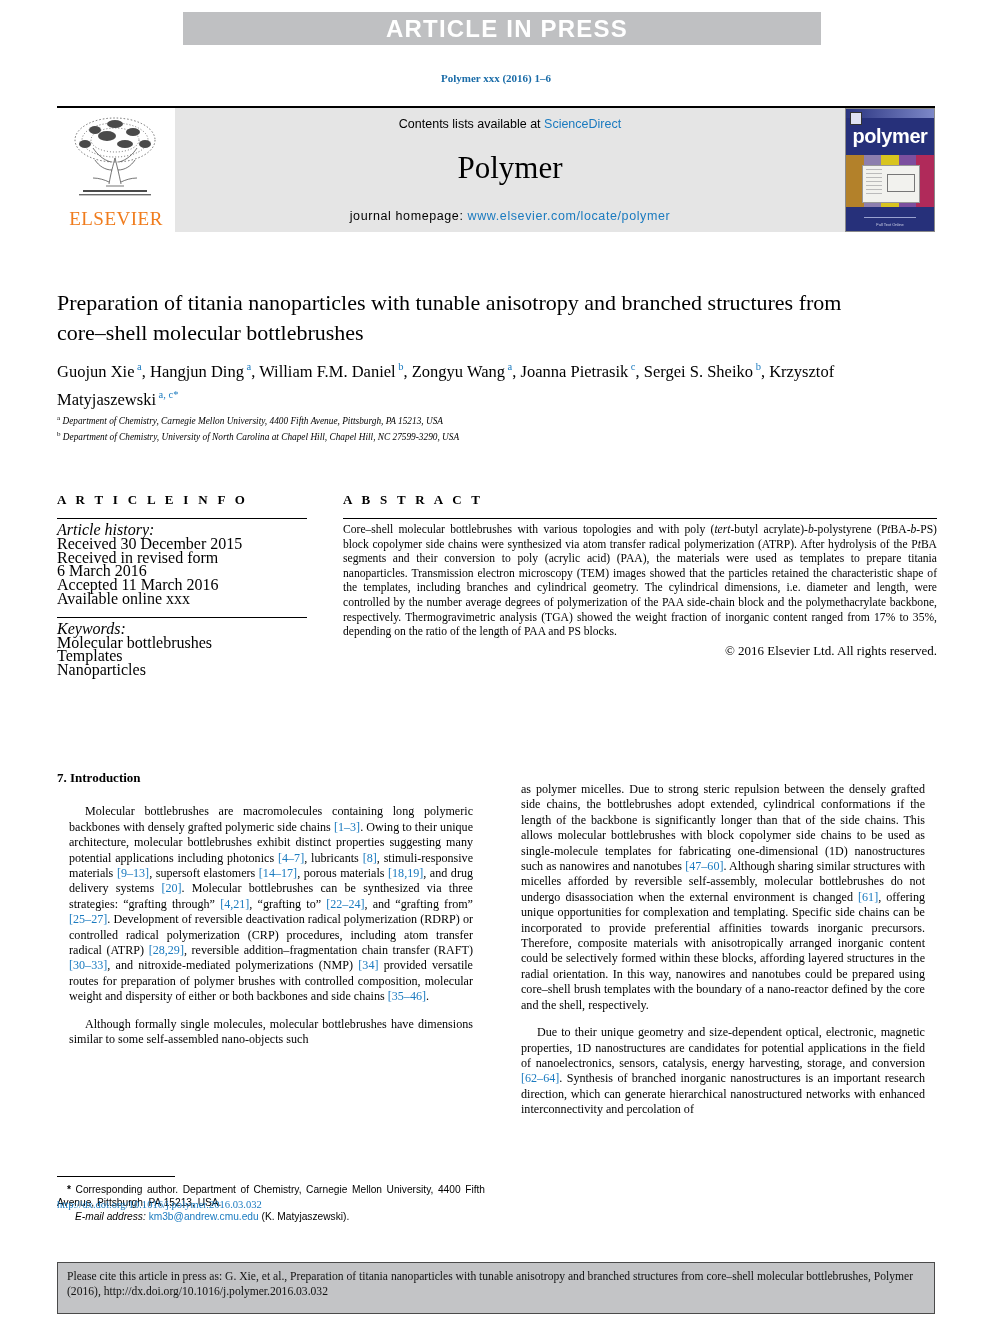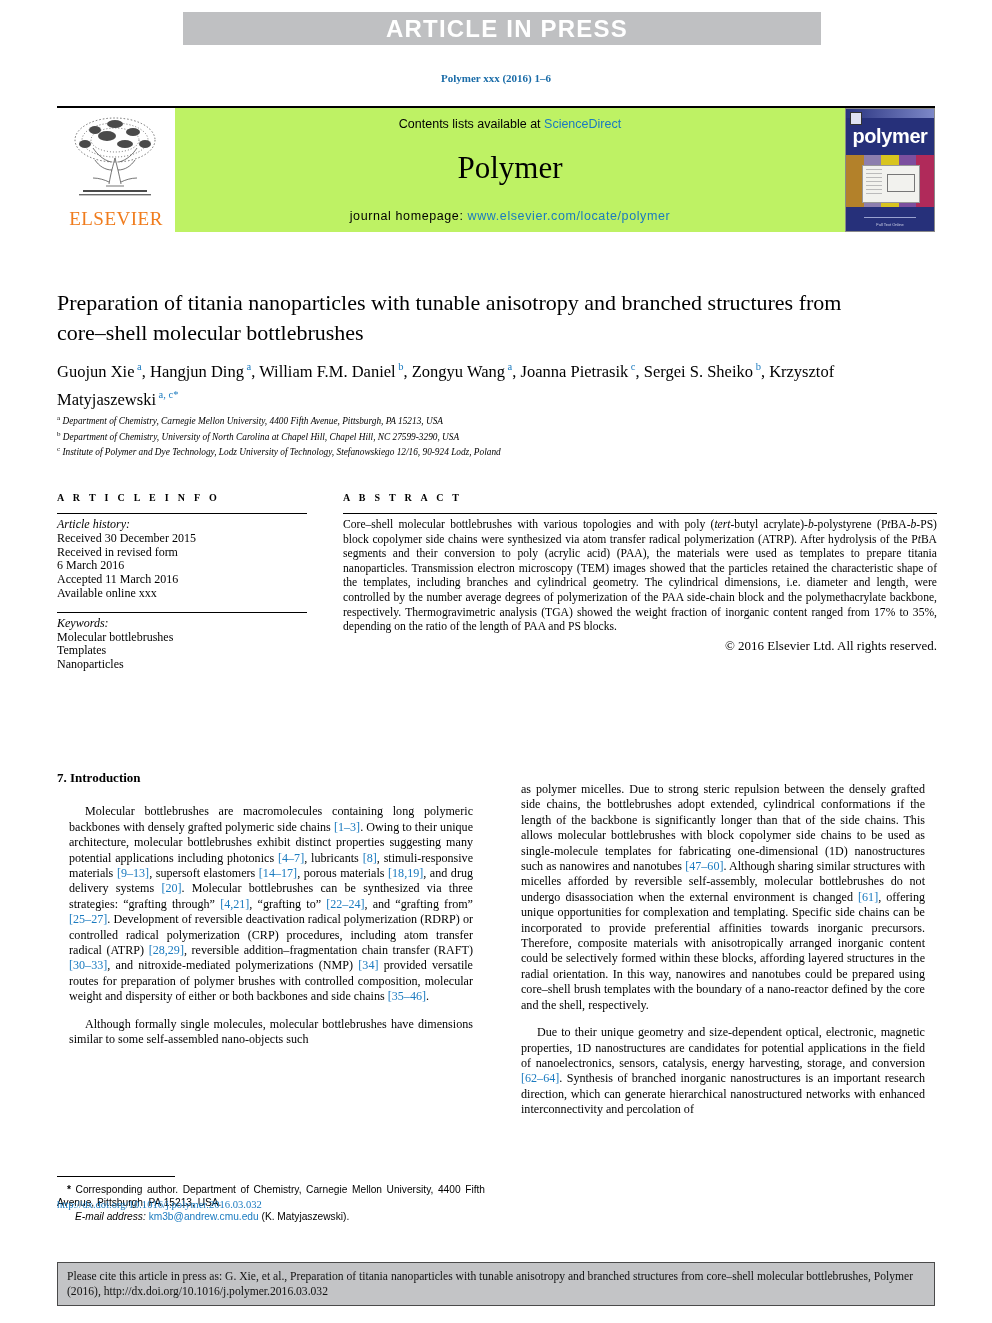--- a/index.html
+++ b/index.html
@@ -85,21 +85,21 @@
     width: 110px;
     text-align: center;
     font-family: "Liberation Serif", serif;
     font-size: 19px;
     letter-spacing: 0.5px;
     color: #f07c1d;
     font-weight: normal;
   }
   .masthead-center {
     flex: 1;
-    background: #bef264;
+    background: #e5e5e5;
     position: relative;
     padding-left: 30px;
   }
   .contents-line {
     position: absolute;
     top: 9px;
     left: 0;
     right: 0;
     text-align: center;
     font-family: "Liberation Sans", sans-serif;
@@ -227,37 +227,37 @@
   
   .info-col {
     position: absolute;
     left: 57px;
     top: 492px;
     width: 250px;
   }
   .sec-head {
     font-family: "Liberation Serif", serif;
     font-weight: bold;
-    font-size: 10px;
+    font-size: 13px;
     letter-spacing: 3.3px;
     color: #000;
   }
   .hrule {
     border-top: 1.6px solid #000;
     margin-top: 10px;
     margin-bottom: 4px;
   }
   .hrule-thin {
     border-top: 1.3px solid #000;
     margin-top: 11px;
     margin-bottom: 4px;
   }
   .info-block {
     font-family: "Liberation Serif", serif;
-    font-size: 12px;
+    font-size: 16px;
     line-height: 13.8px;
   }
   .info-block .it { font-style: italic; }
 
   
   .abs-col {
     position: absolute;
     left: 343px;
     top: 492px;
     width: 594px;
@@ -337,21 +337,21 @@
   }
   .doi-block .doi { color: #1a7abf; }
   .doi-block .issn { color: #000; }
 
   
   .cite-box {
     position: absolute;
     left: 57px;
     top: 1262px;
     width: 878px;
-    height: 44px;
+    height: 52px;
     box-sizing: border-box;
     background: #c3c4c6;
     border: 1px solid #4a4a4a;
     padding: 6px 9px 1px 9px;
     font-family: "Liberation Serif", serif;
     font-size: 11.6px;
     line-height: 15px;
     color: #111;
   }
 </style>
@@ -423,21 +423,20 @@
   </div>
 </div>
 
 <div class="title">Preparation of titania nanoparticles with tunable anisotropy and branched structures from core–shell molecular bottlebrushes</div>
 
 <div class="authors"><span>Guojun Xie</span><sup> a</sup>, <span>Hangjun Ding</span><sup> a</sup>, <span>William F.M. Daniel</span><sup> b</sup>, <span>Zongyu Wang</span><sup> a</sup>, <span>Joanna Pietrasik</span><sup> c</sup>, <span>Sergei S. Sheiko</span><sup> b</sup>, <span>Krzysztof Matyjaszewski</span><sup> a, c</sup><sup class="star">*</sup></div>
 
 <div class="affils">
     <div><sup>a</sup> Department of Chemistry, Carnegie Mellon University, 4400 Fifth Avenue, Pittsburgh, PA 15213, USA</div>
     <div><sup>b</sup> Department of Chemistry, University of North Carolina at Chapel Hill, Chapel Hill, NC 27599-3290, USA</div>
-    <div><sup>c</sup> Institute of Polymer and Dye Technology, Lodz University of Technology, Stefanowskiego 12/16, 90-924 Lodz, Poland</div>
   </div>
 
 <div class="info-col">
   <div class="sec-head">A R T I C L E   I N F O</div>
   <div class="hrule"></div>
   <div class="info-block">
     <div class="it">Article history:</div>
     <div id="history-lines">
         <div>Received 30 December 2015</div>
         <div>Received in revised form</div>

